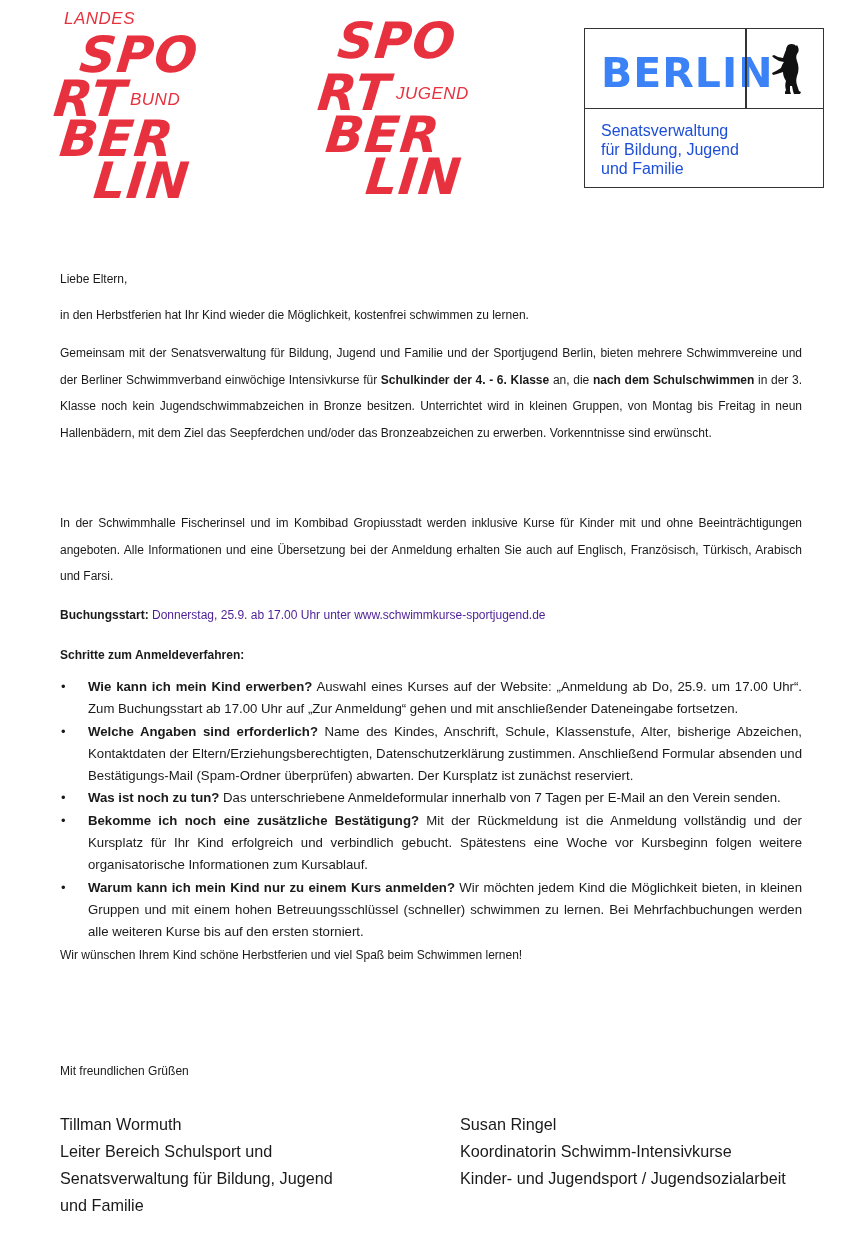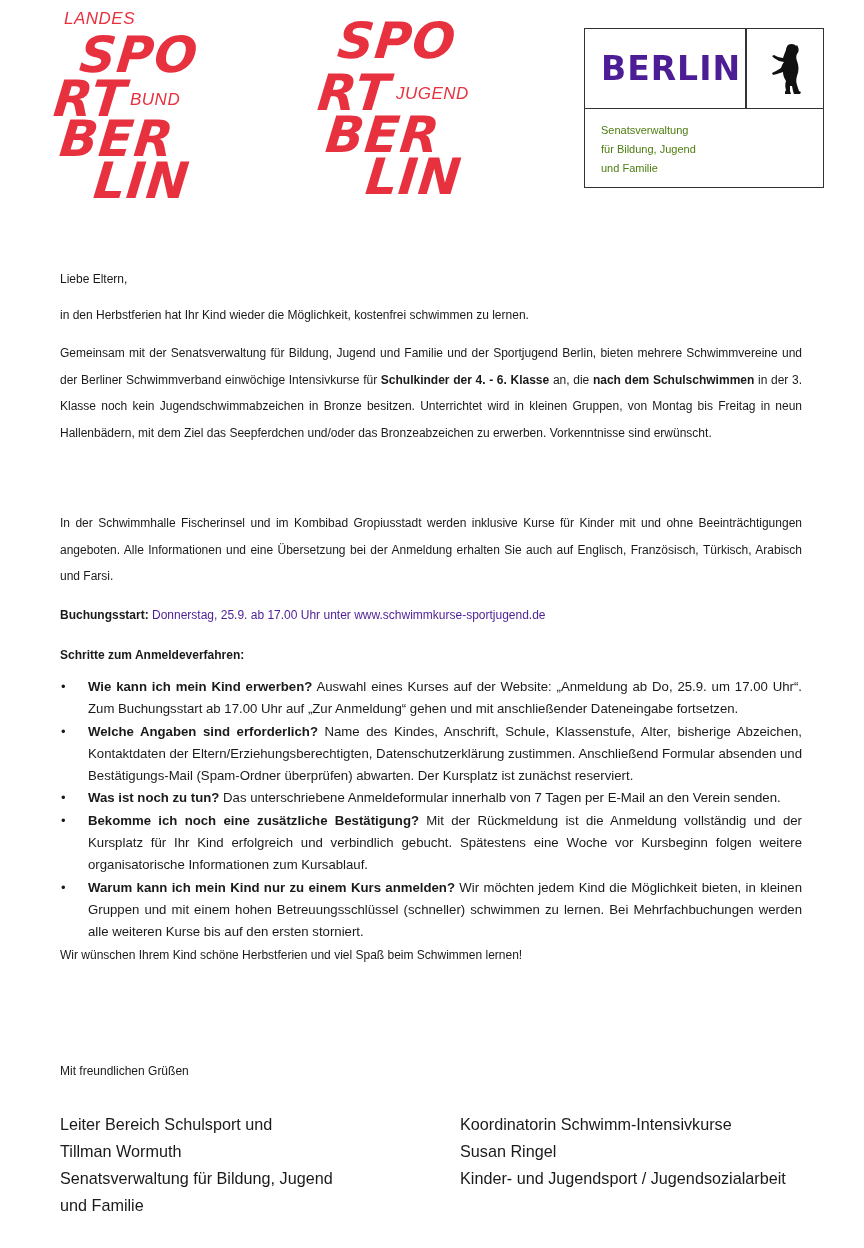--- a/index.html
+++ b/index.html
@@ -26,24 +26,24 @@
     #logo-sj .l3 { left: 2px; top: 54px; }
     #logo-sj .l4 { left: 80px; top: 71px; }
     #logo-sj .l5 { left: 10px; top: 96px; }
     #logo-sj .l6 { left: 50px; top: 138px; }
 
     
     #berlin-box { position: absolute; left: 584px; top: 28px; width: 240px; height: 160px;
                   border: 1.5px solid #333; box-sizing: border-box; }
     #berlin-box .top { position: absolute; left: 0; top: 0; width: 100%; height: 80px; border-bottom: 1.5px solid #333; box-sizing: border-box; }
     #berlin-box .word { position: absolute; left: 16px; top: 20px; font-family: "DejaVu Sans", sans-serif; font-weight: bold;
-                        font-size: 33px; letter-spacing: 1px; color: #4c1d95; }
+                        font-size: 41px; letter-spacing: 1px; color: #3b82f6; }
     #berlin-box .divider { position: absolute; left: 160px; top: 0; width: 1.5px; height: 80px; background: #333; }
     #berlin-box .bear { position: absolute; left: 176px; top: 12px; width: 50px; height: 56px; }
-    #berlin-box .sub { position: absolute; left: 16px; top: 92px; font-size: 11px; line-height: 19px; color: #4d7c0f; }
+    #berlin-box .sub { position: absolute; left: 16px; top: 92px; font-size: 16px; line-height: 19px; color: #1d4ed8; }
     #berlin-box .sub div { white-space: nowrap; }
 
     
     .txt { position: absolute; left: 60px; width: 742px; font-size: 12px; line-height: 26.7px; color: #1a1a1a;
            font-family: "Liberation Sans", sans-serif; }
     .just { text-align: justify; }
     .b { font-weight: bold; }
     .blue { color: #4c1d95; }
 
     #greeting { top: 266px; }
@@ -117,23 +117,23 @@
   <li><span class="bullet">•</span><span class="b">Welche Angaben sind erforderlich?</span><span> Name des Kindes, Anschrift, Schule, Klassenstufe, Alter, bisherige Abzeichen, Kontaktdaten der Eltern/Erziehungsberechtigten, Datenschutzerklärung zustimmen. Anschließend  Formular absenden und Bestätigungs-Mail (Spam-Ordner überprüfen) abwarten. Der Kursplatz ist zunächst reserviert.</span></li>
   <li><span class="bullet">•</span><span class="b">Was ist noch zu tun?</span><span> Das unterschriebene Anmeldeformular innerhalb von 7 Tagen per E-Mail an den Verein senden.</span></li>
   <li><span class="bullet">•</span><span class="b">Bekomme ich noch eine zusätzliche Bestätigung?</span><span> Mit der Rückmeldung ist die Anmeldung vollständig und der Kursplatz für Ihr Kind erfolgreich und verbindlich gebucht. Spätestens eine Woche vor Kursbeginn folgen weitere organisatorische Informationen zum Kursablauf.</span></li>
   <li><span class="bullet">•</span><span class="b">Warum kann ich mein Kind nur zu einem Kurs anmelden?</span><span> Wir möchten jedem Kind die Möglichkeit bieten, in kleinen Gruppen und mit einem hohen Betreuungsschlüssel (schneller) schwimmen zu lernen. Bei Mehrfachbuchungen werden alle weiteren Kurse bis auf den ersten storniert.</span></li>
 </ul>
 
 <div id="closing" class="txt">Wir wünschen Ihrem Kind schöne Herbstferien und viel Spaß beim Schwimmen lernen!</div>
 <div id="regards" class="txt">Mit freundlichen Grüßen</div>
 
 <div id="sig-left" class="sig">
+  <div>Tillman Wormuth</div>
   <div>Leiter Bereich Schulsport und</div>
-  <div>Tillman Wormuth</div>
   <div>Senatsverwaltung für Bildung, Jugend</div>
   <div>und Familie</div>
 </div>
 
 <div id="sig-right" class="sig">
+  <div>Susan Ringel</div>
   <div>Koordinatorin Schwimm-Intensivkurse</div>
-  <div>Susan Ringel</div>
   <div>Kinder- und Jugendsport / Jugendsozialarbeit</div>
 </div>
 
 </body></html>

